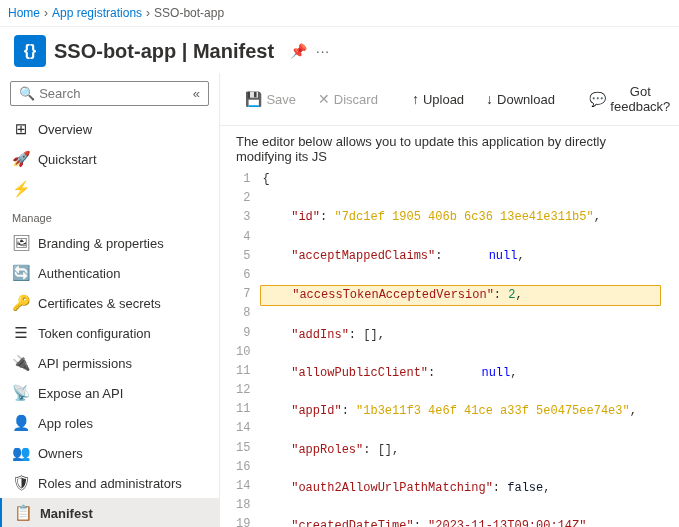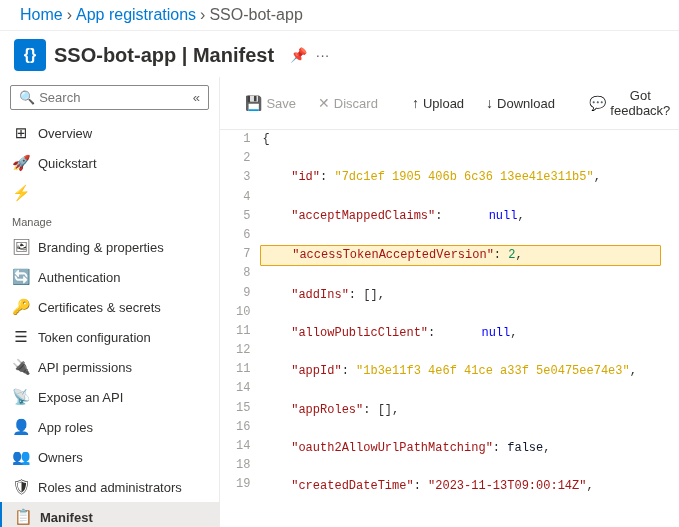--- a/index.html
+++ b/index.html
@@ -1,22 +1,22 @@
 <!DOCTYPE html>
 <html><head>
   <meta charset="utf-8">
   <style>
     * { box-sizing: border-box; margin: 0; padding: 0; }
     body { font-family: 'Segoe UI', Arial, sans-serif; font-size: 13px; background: #fff; color: #333; display: flex; flex-direction: column; height: 527px; width: 679px; overflow: hidden; }
 
     
     .breadcrumb {
       background: #fff;
-      padding: 6px 20px;
-      font-size: 16px;
+      padding: 6px 8px;
+      font-size: 12px;
       color: #0078d4;
       border-bottom: 1px solid #eee;
       display: flex;
       align-items: center;
       gap: 4px;
     }
     .breadcrumb span { color: #605e5c; }
     .breadcrumb a { color: #0078d4; text-decoration: none; cursor: pointer; }
 
     
@@ -295,20 +295,21 @@
         <span class="tb-icon">↓</span>
         <span>Download</span>
       </button>
       <div class="toolbar-sep"></div>
       <button class="toolbar-btn">
         <span class="tb-icon">💬</span>
         <span>Got feedback?</span>
       </button>
     </div>
 
+    <div class="description-text">The editor below allows you to update this application by directly modifying its JS</div>
 
     <div class="editor-container">
       <div class="line-numbers">
         <div>1</div>
           <div>2</div>
           <div>3</div>
           <div>4</div>
           <div>5</div>
         <div>6</div>
           <div>7</div>

